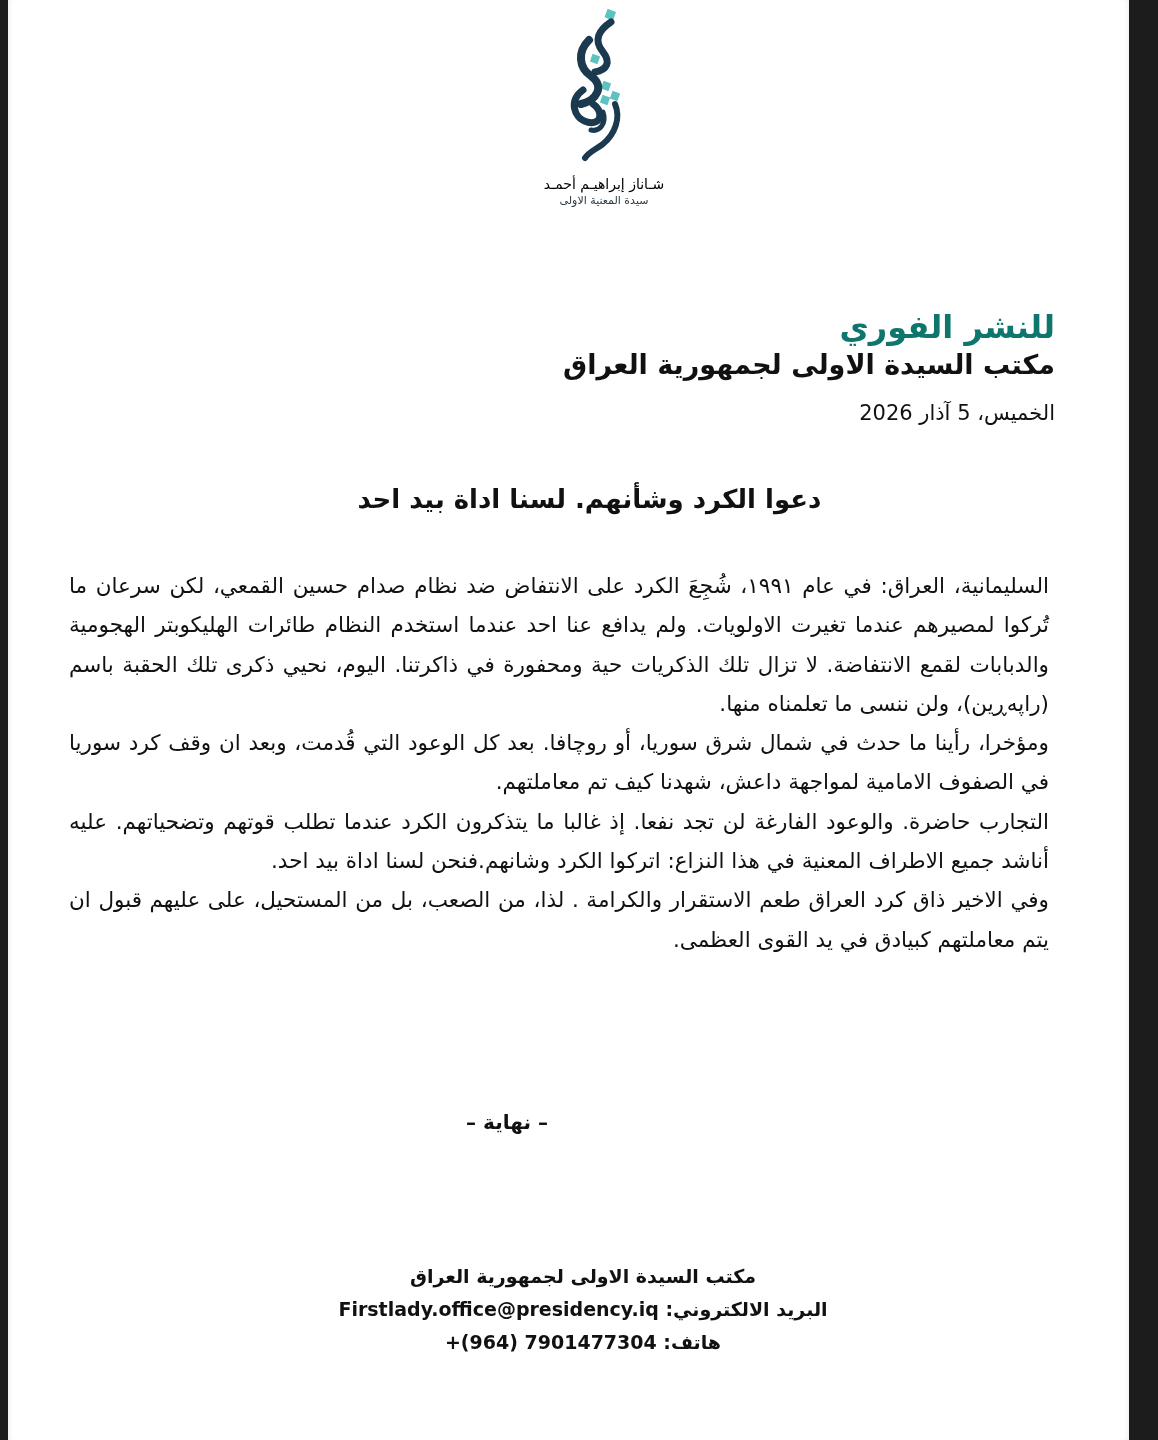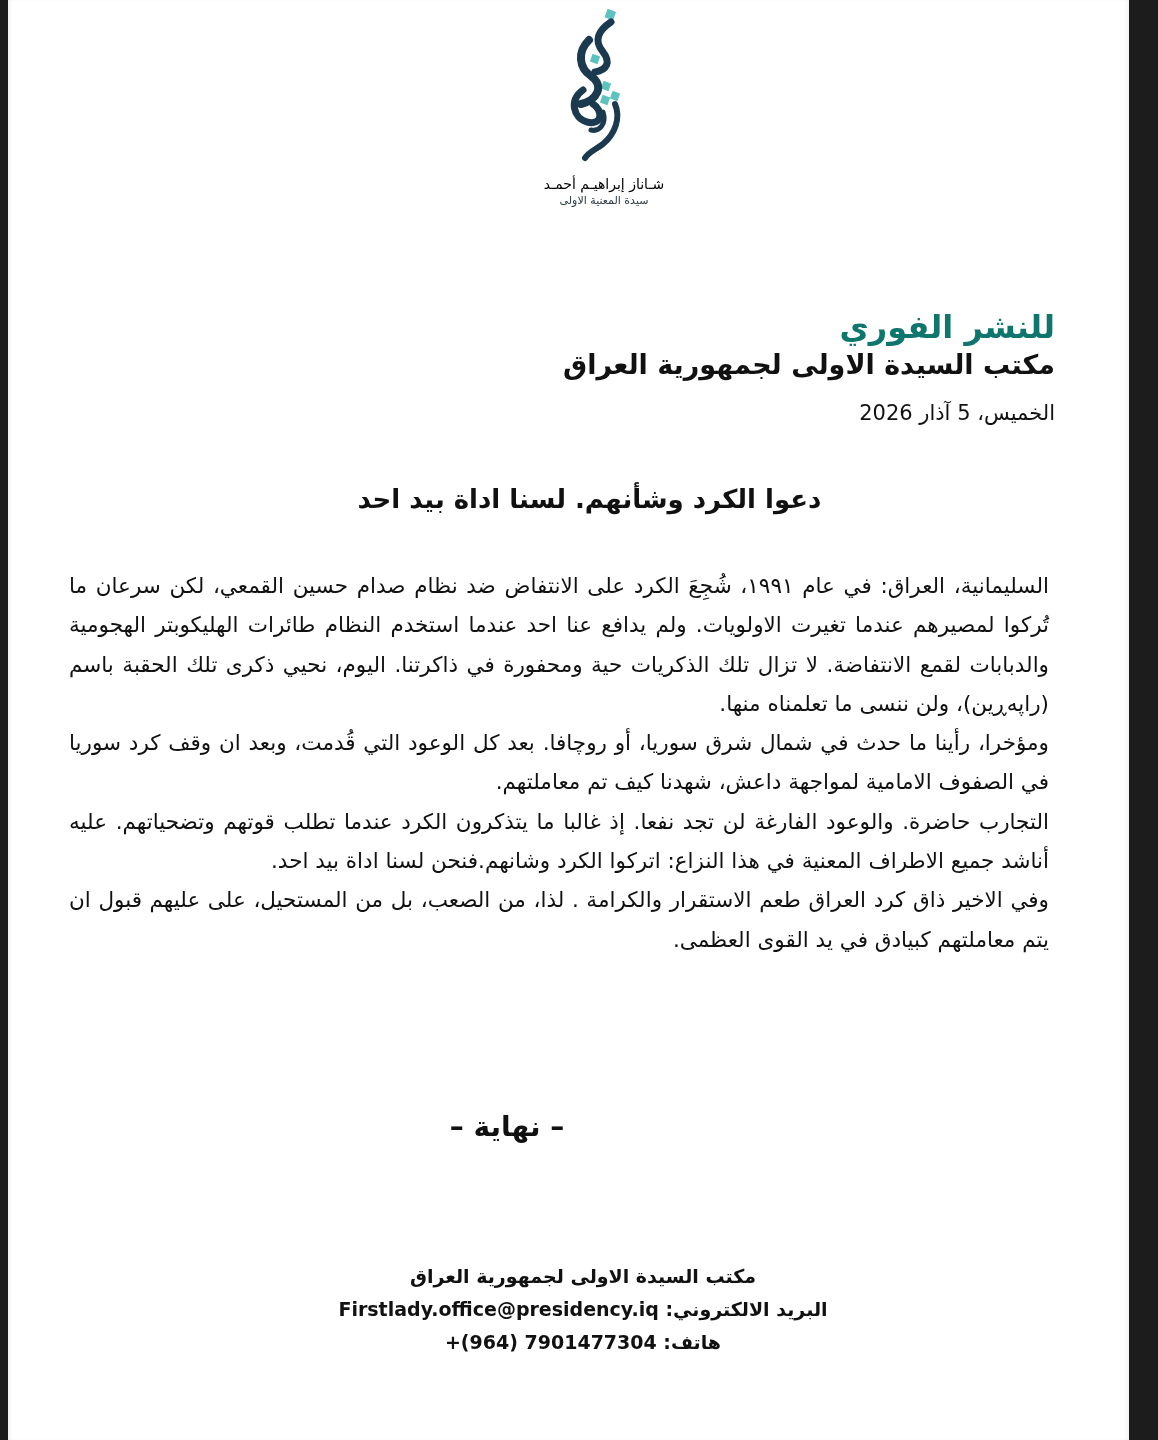--- a/index.html
+++ b/index.html
@@ -95,21 +95,21 @@
       color: #111;
     }
     .body-text p { margin: 0; }
     .end-mark {
       position: absolute;
       left: 0;
       width: 998px;
       top: 1110px;
       text-align: center;
       direction: rtl;
-      font-size: 28px;
+      font-size: 20px;
       font-weight: bold;
       color: #111;
     }
     .contact-heading {
       position: absolute;
       left: 0;
       width: 1141px;
       top: 1211px;
       text-align: center;
       direction: rtl;

